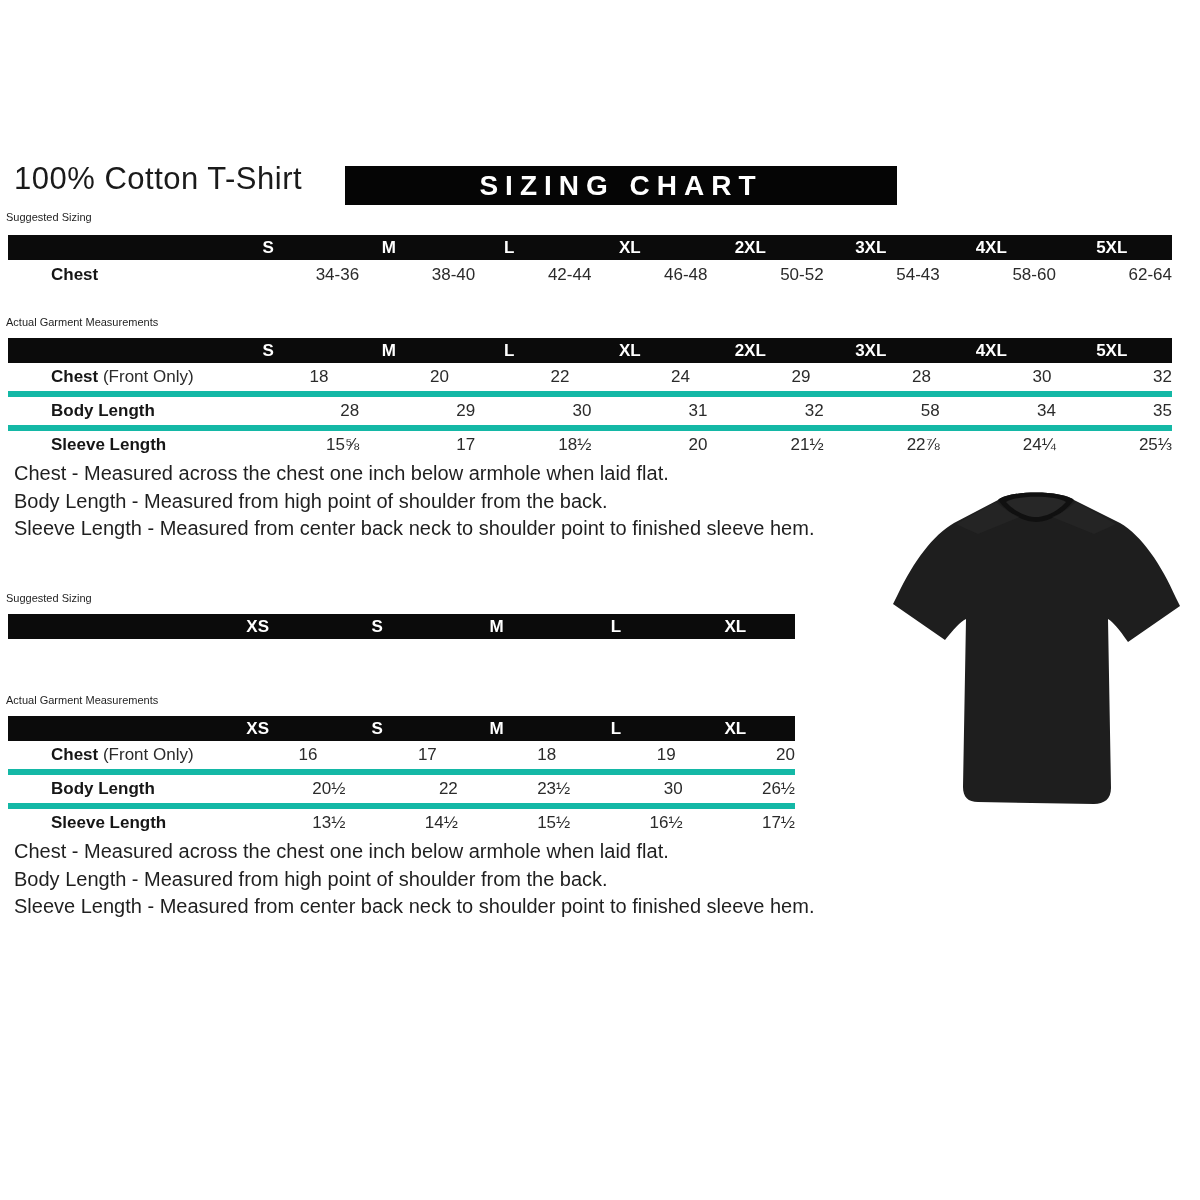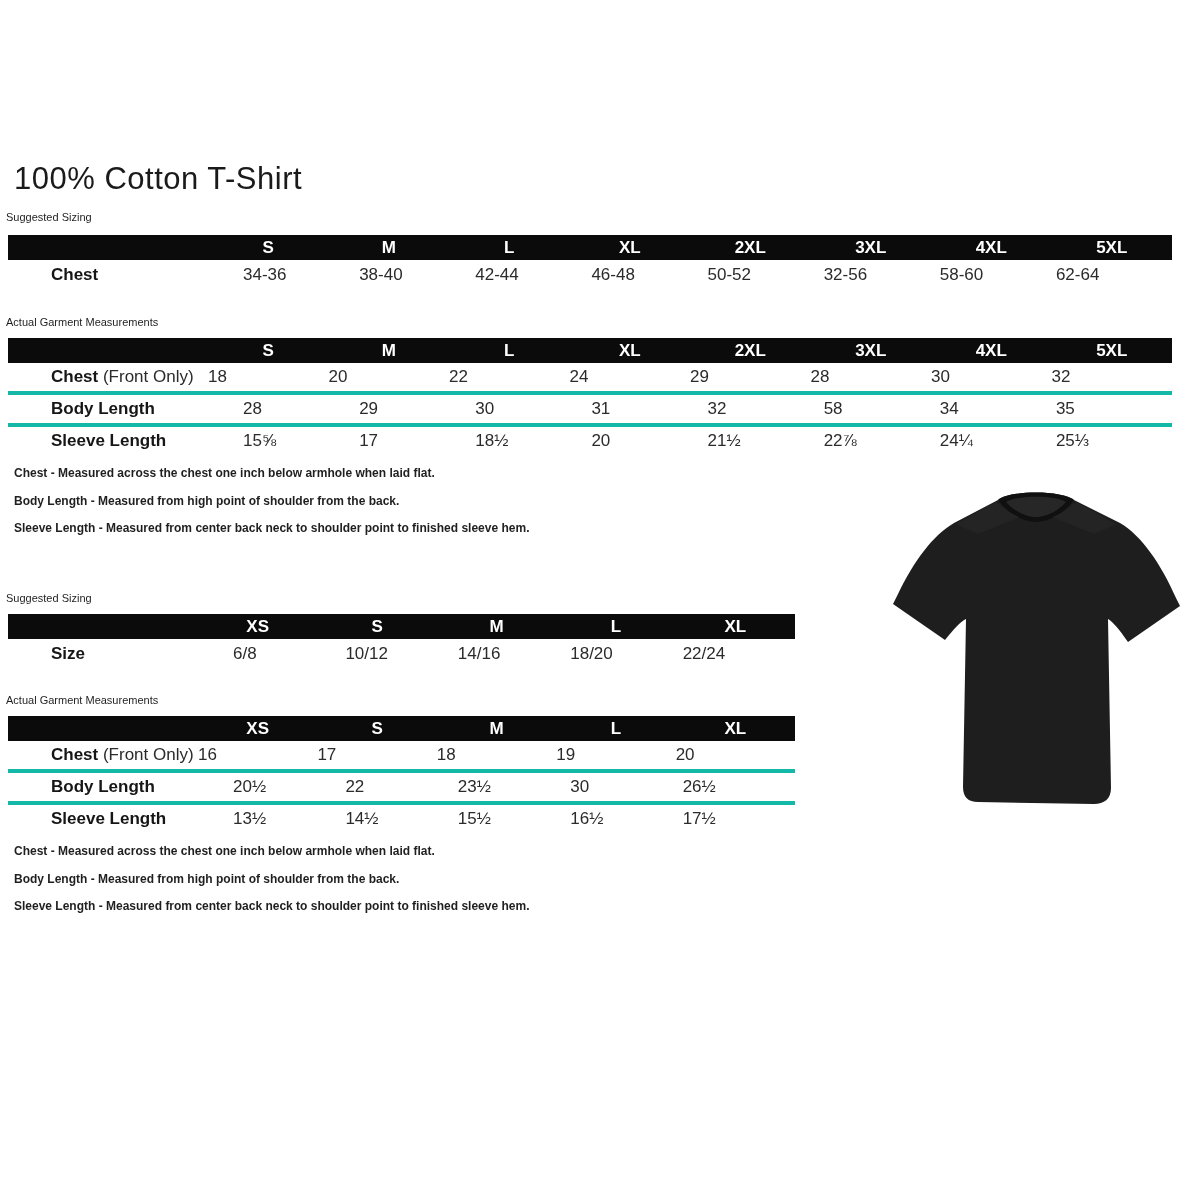--- a/index.html
+++ b/index.html
@@ -14,34 +14,35 @@
   .youth-title{position:absolute;left:4px;top:544px;font-size:27px;font-weight:bold;color:#111;}
 
   .stable{position:absolute;left:8px;}
   .thead{display:flex;background:#0b0b0b;height:25px;align-items:center;}
   .th{flex:1;color:#ffffff;font-weight:bold;font-size:17px;text-align:center;line-height:25px;}
   .tlabel{box-sizing:border-box;padding-left:8px;font-size:17px;}
   .adult .tlabel{width:200px;flex:none;}
   .youth .tlabel{width:190px;flex:none;}
   .trow{display:flex;align-items:center;height:30px;font-size:17px;color:#2b2b2b;}
   .mrow{height:28px;}
-  .sep{border-bottom:4px solid #14b8a6;}
-  .td{flex:1;text-align:left;}
+  .sep{border-bottom:6px solid #14b8a6;}
+  .td{flex:1;text-align:right;}
   .bold{font-weight:bold;color:#161616;margin-left:35px;}
 
-  .notes{position:absolute;left:14px;font-size:12px;color:#1f1f1f;line-height:27.5px;font-weight:bold;}
+  .notes{position:absolute;left:14px;font-size:20px;color:#1f1f1f;line-height:27.5px;}
 
   .shirt{position:absolute;left:886px;top:476px;width:300px;height:345px;}
 </style>
 </head>
 <body>
 
 <div class="page">
 
   <div class="page-title">100% Cotton T-Shirt</div>
+  <div class="banner">SIZING CHART</div>
 
   <div class="seclabel" style="top:211px">Suggested Sizing</div>
 
   <div class="stable adult" style="top:235px;width:1164px;">
     <div class="thead">
       <div class="tlabel"></div>
       <div class="th">S</div>
       <div class="th">M</div>
       <div class="th">L</div>
       <div class="th">XL</div>
@@ -50,21 +51,21 @@
       <div class="th">4XL</div>
       <div class="th">5XL</div>
     </div>
     <div class="trow">
       <div class="tlabel bold">Chest</div>
       <div class="td">34-36</div>
       <div class="td">38-40</div>
       <div class="td">42-44</div>
       <div class="td">46-48</div>
       <div class="td">50-52</div>
-      <div class="td">32-56</div>
+      <div class="td">54-43</div>
       <div class="td">58-60</div>
       <div class="td">62-64</div>
     </div>
   </div>
 
   <div class="seclabel" style="top:316px">Actual Garment Measurements</div>
 
   <div class="stable adult" style="top:338px;width:1164px;">
     <div class="thead">
       <div class="tlabel"></div>
@@ -122,28 +123,20 @@
   <div class="seclabel" style="top:592px">Suggested Sizing</div>
 
   <div class="stable youth" style="top:614px;width:787px;">
     <div class="thead">
       <div class="tlabel"></div>
       <div class="th">XS</div>
       <div class="th">S</div>
       <div class="th">M</div>
       <div class="th">L</div>
       <div class="th">XL</div>
-    </div>
-    <div class="trow">
-      <div class="tlabel bold">Size</div>
-      <div class="td">6/8</div>
-      <div class="td">10/12</div>
-      <div class="td">14/16</div>
-      <div class="td">18/20</div>
-      <div class="td">22/24</div>
     </div>
   </div>
 
   <div class="seclabel" style="top:694px">Actual Garment Measurements</div>
 
   <div class="stable youth" style="top:716px;width:787px;">
     <div class="thead">
       <div class="tlabel"></div>
       <div class="th">XS</div>
       <div class="th">S</div>

